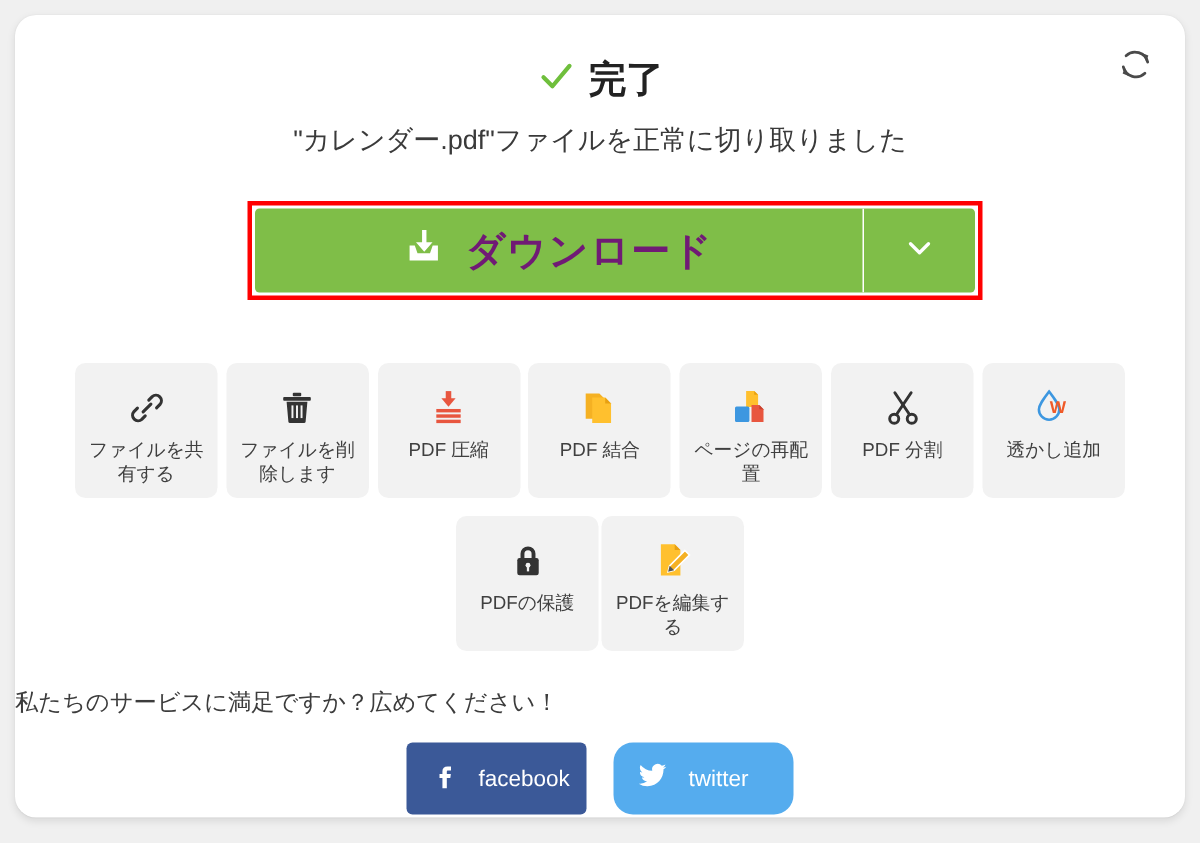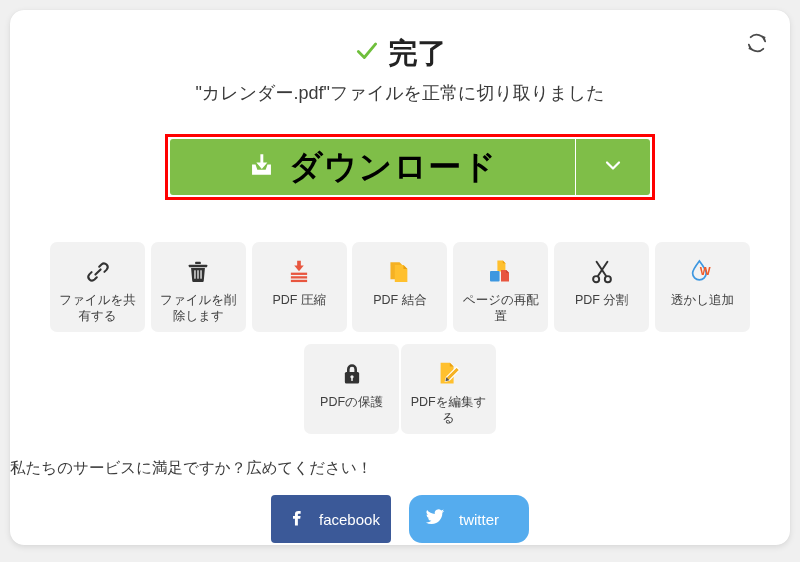--- a/index.html
+++ b/index.html
@@ -44,21 +44,21 @@
     position: absolute;
     left: 0;
     top: 28px;
     width: 100%;
     text-align: center;
   }
   .status-title {
     display: inline-flex;
     align-items: center;
     gap: 9px;
-    font-size: 29px;
+    font-size: 25px;
     font-weight: bold;
     color: #222222;
     line-height: 1;
   }
   .check-icon {
     display: inline-block;
     line-height: 1;
   }
   .status-sub {
     margin-top: 12px;
@@ -91,22 +91,22 @@
   }
   .dl-main {
     flex: 1 1 auto;
     display: flex;
     align-items: center;
     justify-content: center;
     gap: 14px;
     cursor: pointer;
   }
   .dl-label {
-    color: #000000;
-    font-size: 33px;
+    color: #701a75;
+    font-size: 26px;
     font-weight: bold;
     letter-spacing: 1px;
   }
   .dl-caret {
     width: 74px;
     flex: 0 0 74px;
     border-left: 1px solid #ffffff;
     display: flex;
     align-items: center;
     justify-content: center;

